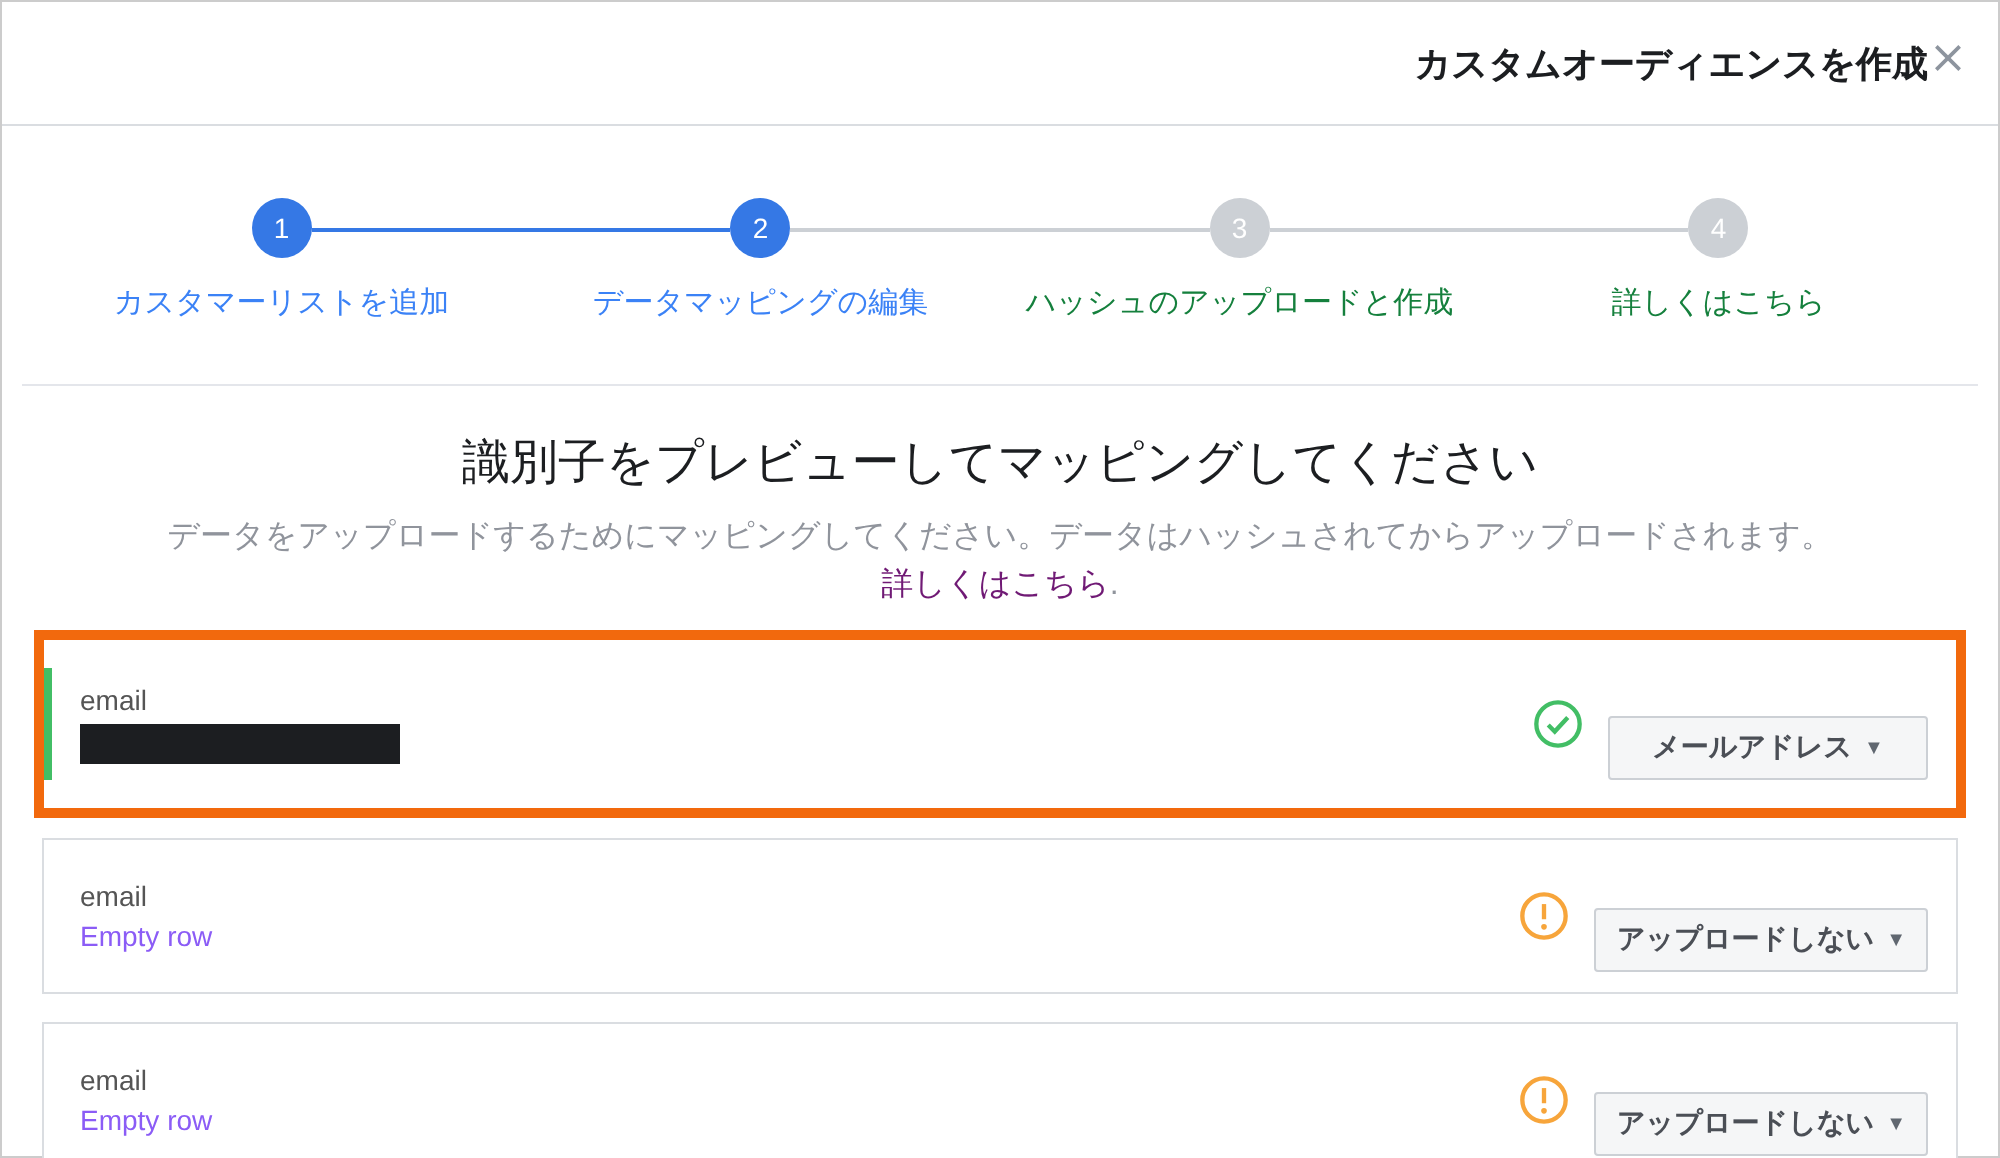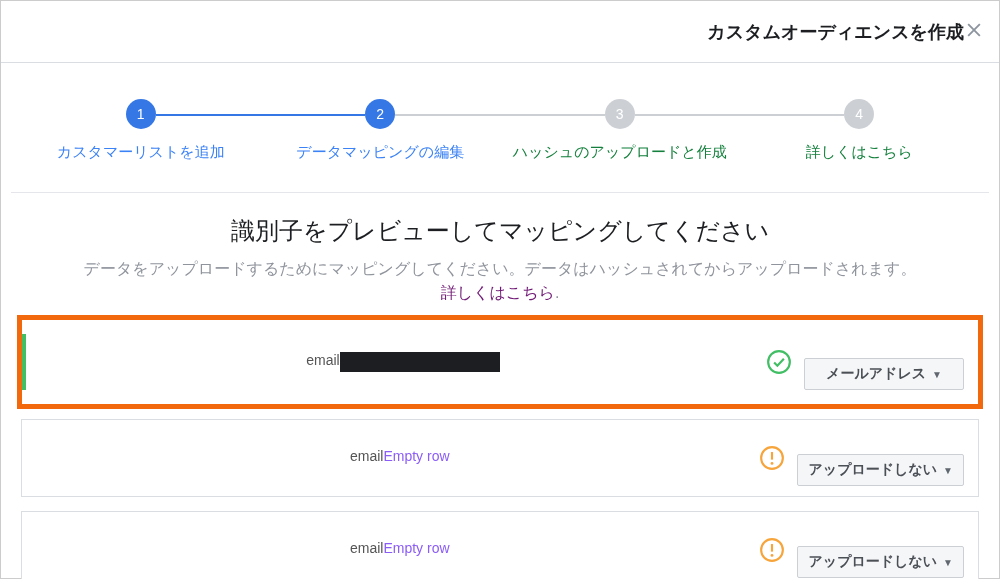--- a/index.html
+++ b/index.html
@@ -114,21 +114,21 @@
       min-height: 72px;
     }
     .mapping-row .indicator {
       width: 4px;
       align-self: stretch;
       margin-right: 14px;
     }
     .indicator.green { background: #42be65; }
     .indicator.none { background: transparent; }
 
-    .row-left { flex: 1; display: flex; flex-direction: row; justify-content: center; }
+    .row-left { flex: 1; display: flex; flex-direction: column; justify-content: center; }
     .row-label { font-size: 14px; color: #555; margin-bottom: 4px; }
     .row-value.redacted {
       width: 160px; height: 20px; background: #1c1e21;
     }
     .row-value.empty { color: #8b5cf6; font-size: 14px; }
 
     .row-right { display: flex; align-items: center; gap: 12px; }
     .status-icon { width: 26px; height: 26px; display:flex; align-items:center; justify-content:center; }
     .status-icon.ok svg { width: 26px; height: 26px; }
     .status-icon.warn svg { width: 26px; height: 26px; }

